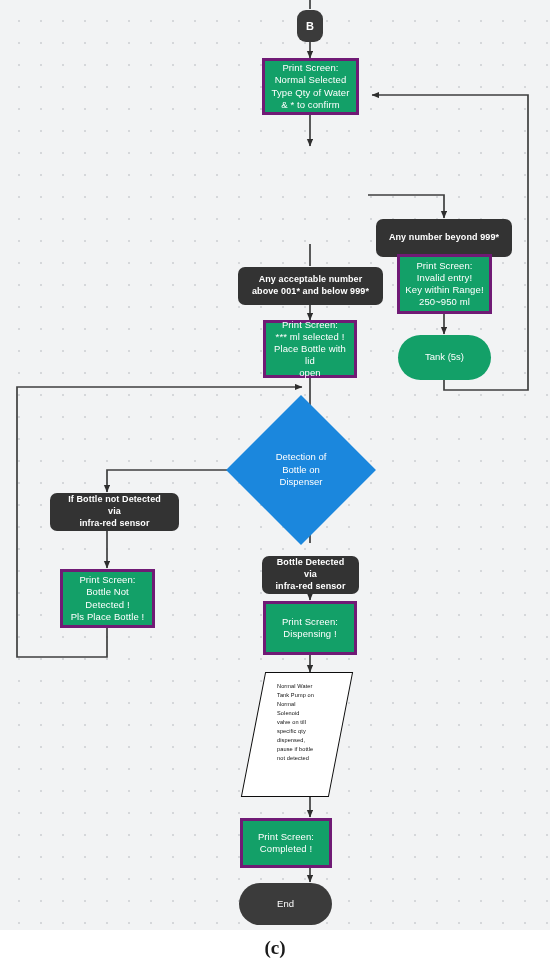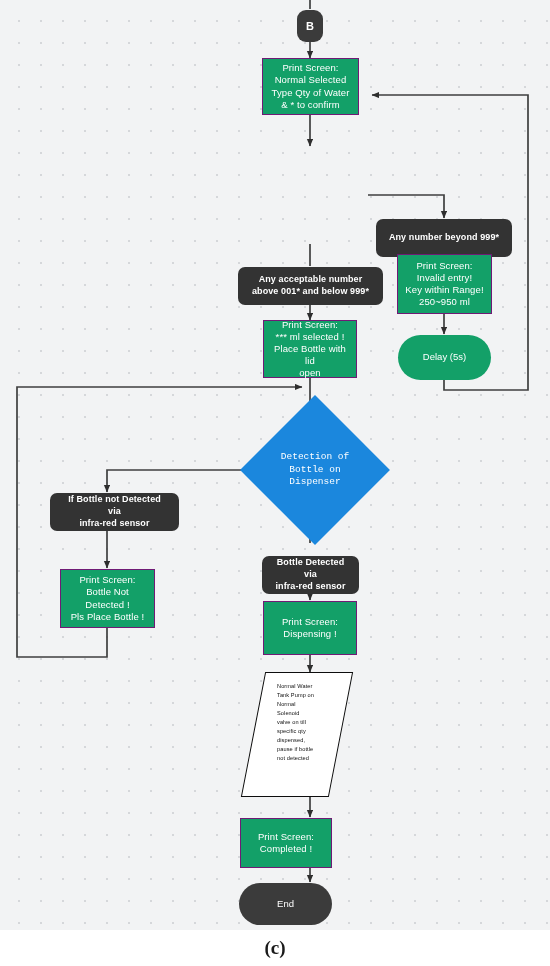--- a/index.html
+++ b/index.html
@@ -37,21 +37,21 @@
     align-items:center;
     justify-content:center;
     text-align:center;
     color:#ffffff;
     line-height:1.28;
     white-space:pre-line;
   }
   
   .proc{
     background:#13a068;
-    border:1px solid #701a75;
+    border:3px solid #701a75;
     font-size:9.5px;
     letter-spacing:.1px;
     padding:10px 4px;
   }
   
   .decision{
     background:transparent;
     font-size:9.5px;
   }
   .decision .dia{
@@ -199,36 +199,36 @@
   </div>
 
   <div class="node proc" style="left:397px;top:254px;width:95px;height:60px;">
     <span>Print Screen:
 Invalid entry!
 Key within Range!
 250~950 ml</span>
   </div>
 
   <div class="node stadium" style="left:398px;top:335px;width:93px;height:45px;">
-    <span>Delay (5s)</span>
+    <span>Tank (5s)</span>
   </div>
 
   <div class="node chip" style="left:238px;top:267px;width:145px;height:33px;">
     <span>Any acceptable number
 above 001* and below 999*</span>
   </div>
 
   <div class="node proc" style="left:263px;top:320px;width:94px;height:58px;">
     <span>Print Screen:
 *** ml selected !
 Place Bottle with lid
 open</span>
   </div>
 
-  <div class="node decision" style="left:262px;top:417px;width:106px;height:106px;font-family:Liberation Mono, monospace;">
+  <div class="node decision" style="left:248px;top:417px;width:106px;height:106px;">
     <span class="dia"></span>
     <span class="dtxt">Detection of
 Bottle on
 Dispenser</span>
   </div>
 
   <div class="node chip" style="left:50px;top:493px;width:129px;height:37px;">
     <span>If Bottle not Detected
 via
 infra-red sensor</span>

